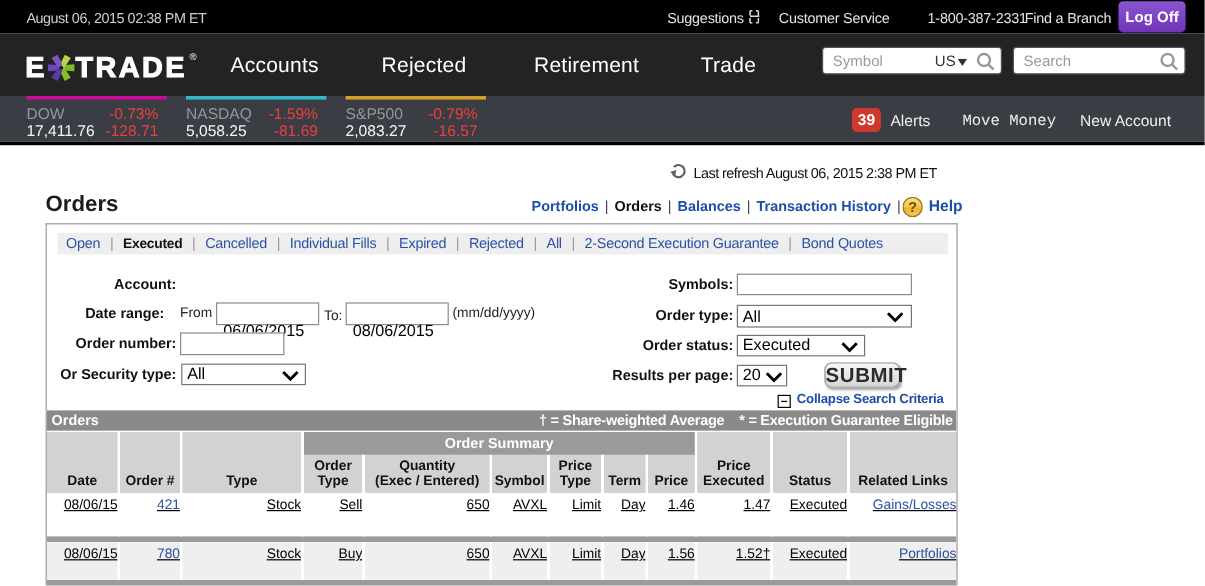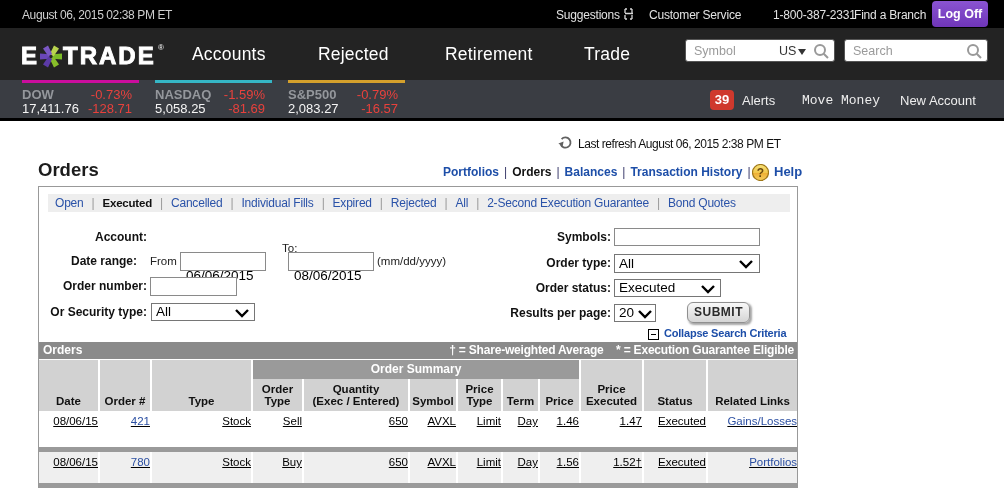--- a/index.html
+++ b/index.html
@@ -19,21 +19,21 @@
 #navbar { position:absolute; left:0; top:28px; width:1004px; height:52px; background:#232323; }
 .navitem { position:absolute; top:16px; font-size:17.5px; letter-spacing:0.2px; color:#fff; }
 #logo { position:absolute; left:21px; top:12px; height:30px; }
 .sbox { position:absolute; top:11px; height:23px; background:#fff; border-radius:3px; border:1px solid #555; }
 .sbox .ph { position:absolute; left:8px; top:4px; font-size:12.5px; color:#9a9a9a; }
 
 
 #ticker { position:absolute; left:0; top:80px; width:1004px; height:38px; background:#3a3d43; }
 #blackstrip { position:absolute; left:0; top:118px; width:1004px; height:3px; background:#000; }
 .tsec { position:absolute; top:0; width:117px; height:38px; border-top:3px solid; }
-.tsec .lbl { position:absolute; left:0; top:4px; font-size:13px; color:#94979c;font-weight:bold; }
+.tsec .lbl { position:absolute; left:0; top:4px; font-size:13px; color:#94979c; }
 .tsec .val { position:absolute; left:0; top:18px; font-size:13px; color:#f5f5f5; }
 .tsec .pct { position:absolute; right:7px; top:4px; font-size:13px; color:#e8413c; }
 .tsec .chg { position:absolute; right:7px; top:18px; font-size:13px; color:#e8413c; }
 .tickitem { position:absolute; top:13px; font-size:13px; color:#eee; }
 #badge39 { position:absolute; left:710px; top:10px; width:24px; height:20px; background:#cf392d;
   border-radius:4px; color:#fff; font-size:13px; font-weight:bold; text-align:center; line-height:20px; }
 
 
 #refreshline { position:absolute; left:578px; top:137px; font-size:12px; letter-spacing:-0.45px; color:#111; }
 #h1 { position:absolute; left:38px; top:159px; font-size:18.5px; font-weight:bold; color:#1c1c1c; }
@@ -47,21 +47,21 @@
 #tabrow b { color:#111; font-size:11.5px; }
 #tabrow .sep { padding:0 8px; color:#999; }
 
 .flabel { position:absolute; font-size:12px; font-weight:bold; color:#111; text-align:right; }
 .ftext  { position:absolute; font-size:11.5px; color:#222; }
 .finput { position:absolute; background:#fff; border:1px solid #8a8a8a; font-size:13.5px; color:#000; padding-left:5px; padding-top:15px; }
 .fselect { position:absolute; background:#fff; border:1px solid #767676; font-size:13.5px; color:#000; padding-left:4px; }
 .chev { position:absolute; top:4px; width:14px; height:10px; }
 #submit { position:absolute; left:687px; top:302px; width:63px; height:21px; border:1px solid #8f8f8f;
   border-radius:6px; background:linear-gradient(#f8f8f8,#d5d5d5); box-shadow:1.5px 1.5px 2px rgba(0,0,0,0.35);
-  font-size:12px; font-weight:bold; color:#2b2b2b; text-align:center; line-height:19px; letter-spacing:0.5px; }
+  font-size:17px; font-weight:bold; color:#2b2b2b; text-align:center; line-height:19px; letter-spacing:0.5px; }
 #collapse { position:absolute; left:664px; top:327px; font-size:11px; font-weight:bold; letter-spacing:-0.2px; color:#1d4ea8; }
 #colicon { position:absolute; left:648px; top:329px; width:11px; height:11px; border:1px solid #000; background:#fff; }
 #colicon div { position:absolute; left:2px; top:4px; width:5px; height:1px; background:#000; }
 
 
 #tbl { position:absolute; left:38px; top:342px; width:760px; border-left:1px solid #999; border-right:1px solid #999; }
 table { border-collapse:collapse; table-layout:fixed; width:758px; }
 td, th { font-size:11.5px; overflow:hidden; white-space:nowrap; }
 .trow td { border-left:2px solid #fff; text-align:right;text-decoration:underline; }
 .trow td:first-child { border-left:none; }
@@ -197,21 +197,21 @@
     <div id="tabrow">
       <a>Open</a><span class="sep">|</span><b>Executed</b><span class="sep">|</span><a>Cancelled</a><span class="sep">|</span><a>Individual Fills</a><span class="sep">|</span><a>Expired</a><span class="sep">|</span><a>Rejected</a><span class="sep">|</span><a>All</a><span class="sep">|</span><a>2-Second Execution Guarantee</a><span class="sep">|</span><a>Bond Quotes</a>
     </div>
   </div>
 
   <span class="flabel" style="left:40px; top:230px; width:107px;">Account:</span>
 
   <span class="flabel" style="left:40px; top:254px; width:97px;">Date range:</span>
   <span class="ftext" style="left:150px; top:255px;">From</span>
   <div class="finput" style="left:180px; top:252px; width:86px; height:19px;">06/06/2015</div>
-  <span class="ftext" style="left:270px; top:242px;margin-left:12px;">To:</span>
+  <span class="ftext" style="left:270px; top:258px;">To:</span>
   <div class="finput" style="left:288px; top:252px; width:86px; height:19px;">08/06/2015</div>
   <span class="ftext" style="left:377px; top:255px;">(mm/dd/yyyy)</span>
 
   <span class="flabel" style="left:40px; top:279px; width:107px;">Order number:</span>
   <div class="finput" style="left:150px; top:277px; width:87px; height:19px;"></div>
 
   <span class="flabel" style="left:40px; top:305px; width:107px;">Or Security type:</span>
   <div class="fselect" style="left:151px; top:303px; width:104px; height:18px; line-height:16px;">All
     <svg class="chev" style="right:5px;" viewBox="0 0 14 10">
         <path d="M1 2l6 6 6-6" fill="none" stroke="#000" stroke-width="2.4"></path>

